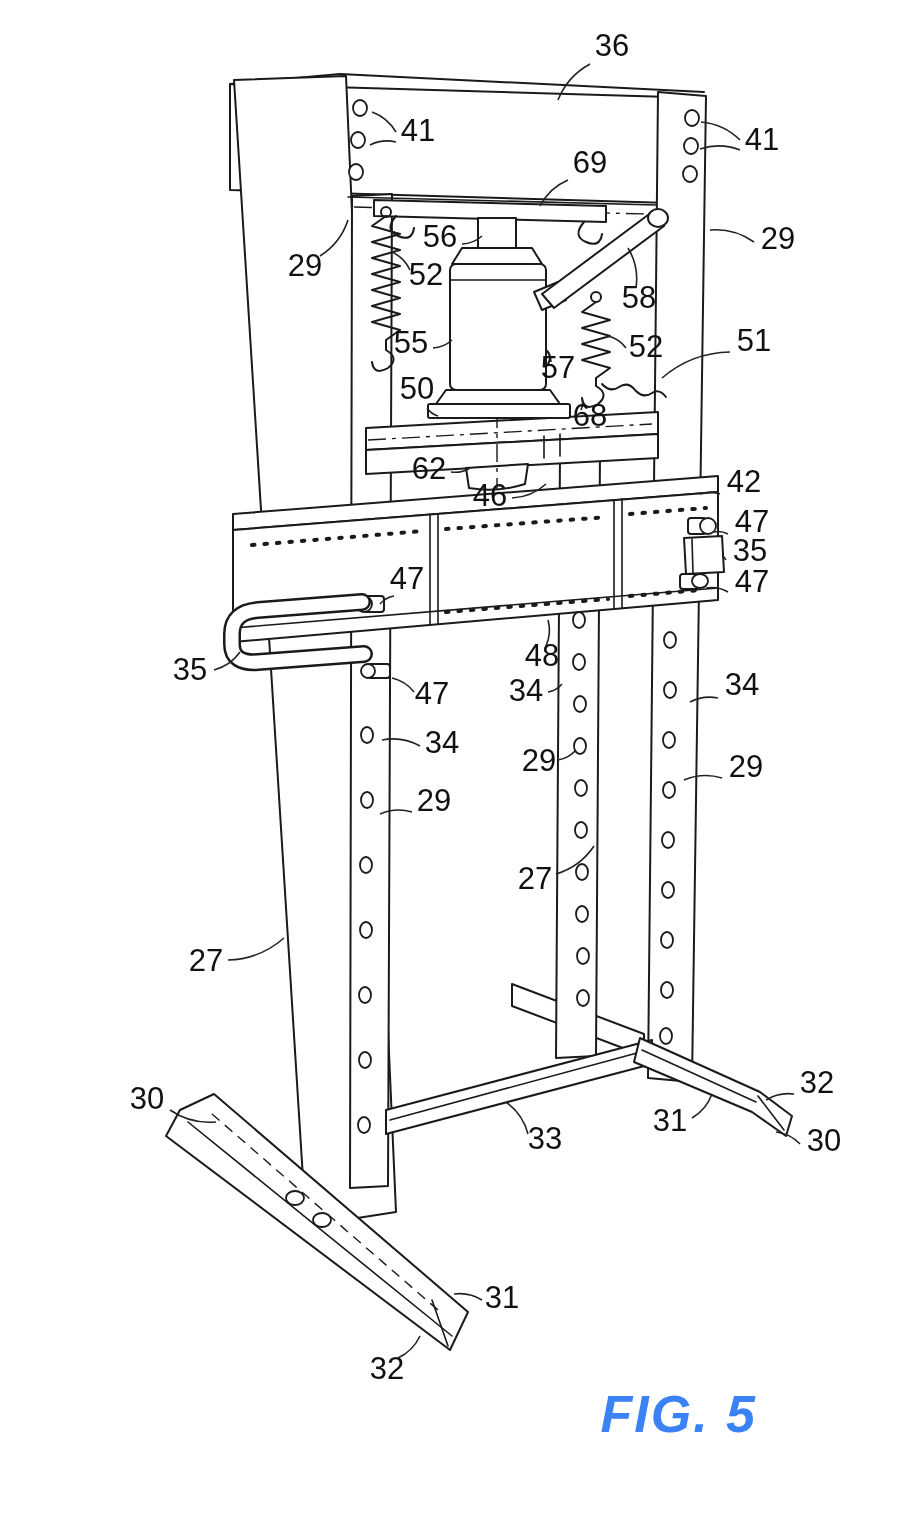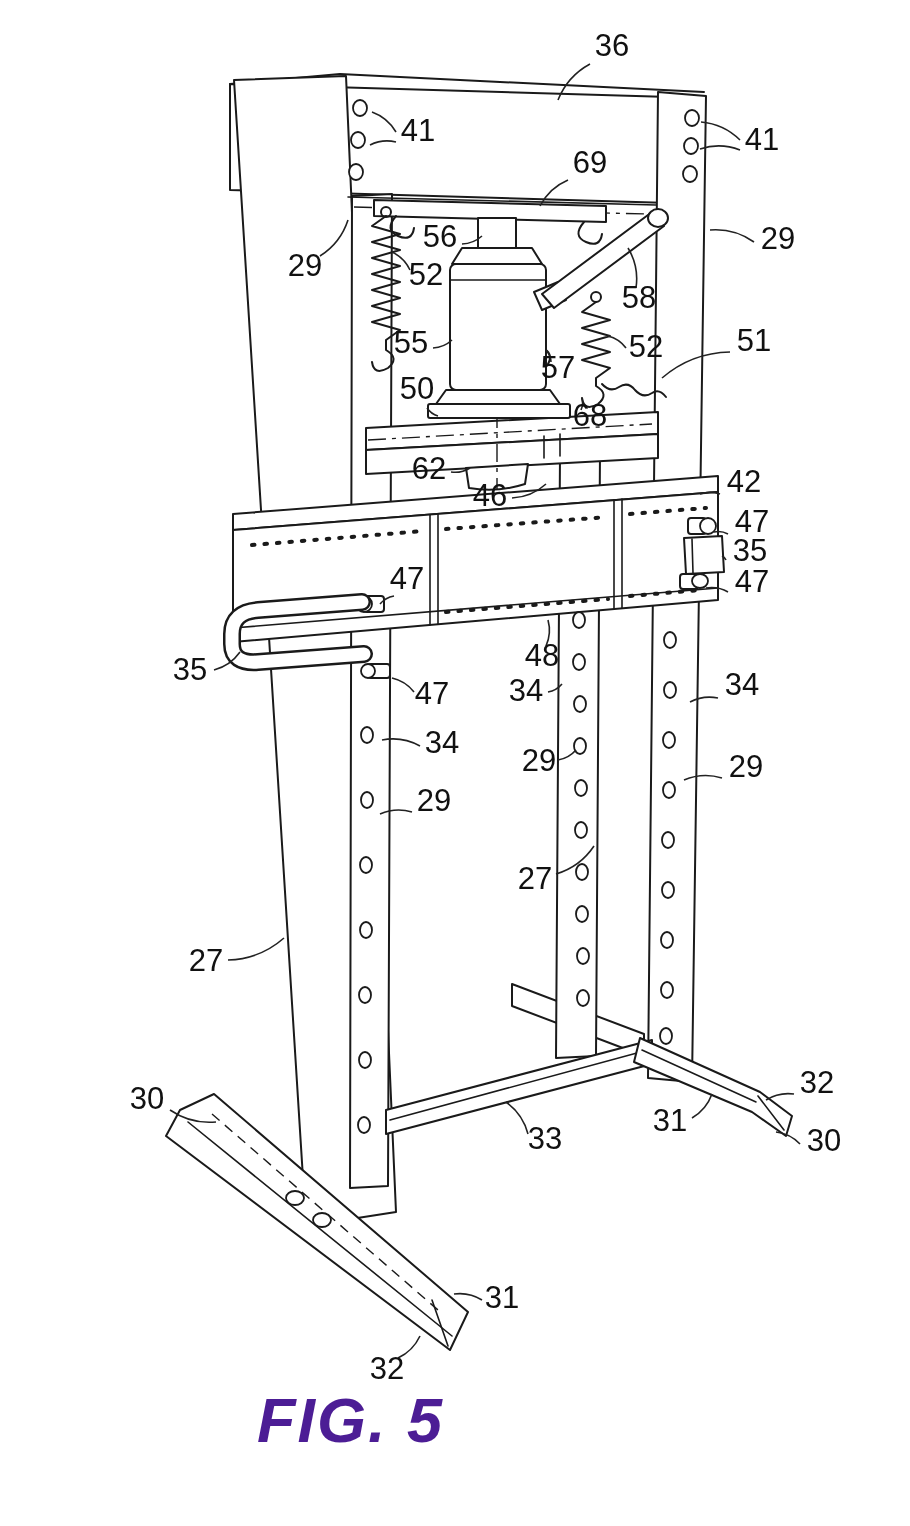--- a/index.html
+++ b/index.html
@@ -10,22 +10,22 @@
   .nofill{fill:none;}
   .thin{stroke-width:1.6;}
   .dashdot{fill:none;stroke:#1a1a1a;stroke-width:1.4;stroke-dasharray:18 6 4 6;}
   .dashed{fill:none;stroke:#1a1a1a;stroke-width:1.4;stroke-dasharray:10 7;}
   .dots{fill:none;stroke:#1a1a1a;stroke-width:4;stroke-dasharray:2.5 10;stroke-linecap:round;}
   .tube-core{fill:none;stroke:#ffffff;stroke-width:13;stroke-linejoin:round;stroke-linecap:round;}
   .tube-edge{fill:none;stroke:#1a1a1a;stroke-width:18;stroke-linejoin:round;stroke-linecap:round;}
   .hole{fill:#ffffff;stroke:#1a1a1a;stroke-width:1.8;}
   .ref-num{font-family:"Liberation Sans",sans-serif;font-size:31px;fill:#111111;text-anchor:middle;}
   .leader{fill:none;stroke:#222222;stroke-width:1.6;}
-  .figure-caption{position:absolute;left:257px;top:1384px;width:500px;text-align:left;
-        font-size:63px;font-weight:bold;font-style:italic;letter-spacing:2px;color:#4c1d95;}
+  .figure-caption{position:absolute;left:257px;top:1384px;width:500px;text-align:right;
+        font-size:52px;font-weight:bold;font-style:italic;letter-spacing:2px;color:#3b82f6;}
 </style>
 </head>
 <body>
 
 <div class="page">
 
   <svg class="drawing-svg" viewBox="0 0 910 1526" xmlns="http://www.w3.org/2000/svg">
 
     <g>
 

